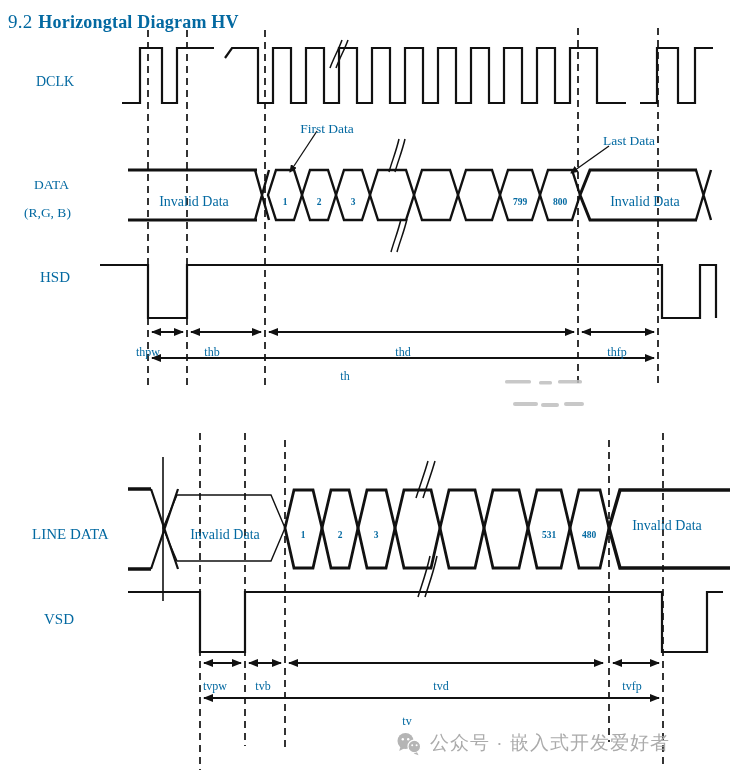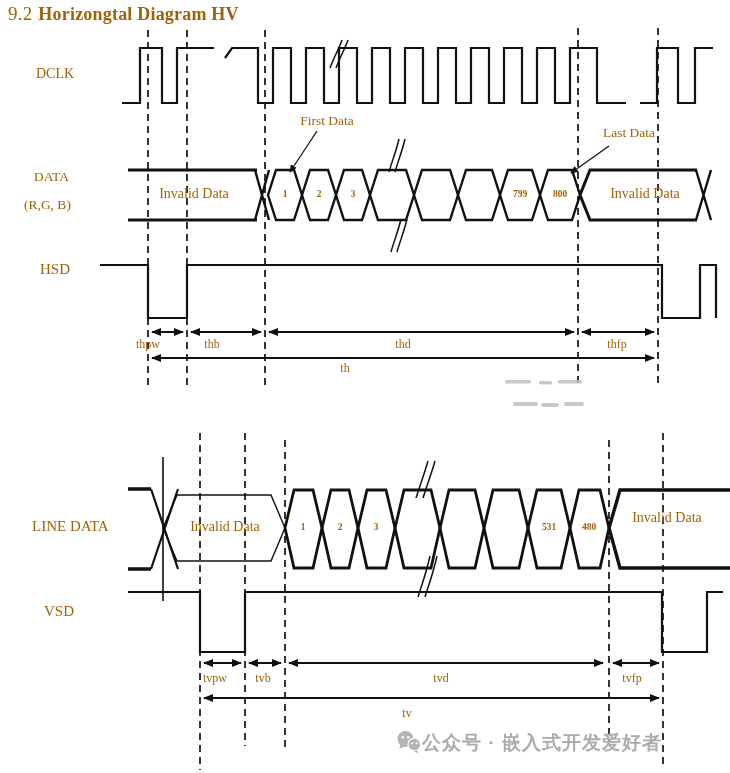--- a/index.html
+++ b/index.html
@@ -1,30 +1,30 @@
 <!DOCTYPE html>
 <html><head>
 <meta charset="utf-8">
 <style>
   html,body{margin:0;padding:0;background:#fff;}
   .page{position:relative;width:730px;height:773px;background:#ffffff;overflow:hidden;
         font-family:"Liberation Serif", "DejaVu Serif", serif;color:#111;}
   svg.wf{position:absolute;left:0;top:0;}
-  .t{position:absolute;white-space:nowrap;color:#a16207;line-height:1.1;}
+  .t{position:absolute;white-space:nowrap;color:#0369a1;line-height:1.1;margin-top:8px;}
   .c{transform:translateX(-50%);}
   .b{font-weight:700;}
   .s9{font-size:9.5px;}
   .s13{font-size:13.5px;}
   .s14{font-size:14px;}
   .s15{font-size:15px;}
   .sec-title{font-size:18px;font-weight:700;letter-spacing:.2px;}
   .sec-num{font-weight:400;font-size:19px;padding-right:6px;}
   .sec-num.bold{font-weight:700;font-size:18px;}
   .timing{font-size:12px;font-weight:400;}
-  .watermark{position:absolute;left:396px;top:730px;display:flex;align-items:flex-start;gap:0;font-weight:bold;}
+  .watermark{position:absolute;left:396px;top:730px;display:flex;align-items:flex-end;gap:8px;}
   .wm-text{font-family:"Liberation Sans","DejaVu Sans",sans-serif;font-size:19px;color:#ababab;letter-spacing:1px;}
 </style>
 </head>
 <body>
 
 <div class="page">
 
   <svg class="wf" width="730" height="773" viewBox="0 0 730 773">
     <defs>
       <marker id="ahe" markerWidth="10" markerHeight="8" refX="9" refY="4" orient="auto" markerUnits="userSpaceOnUse">

